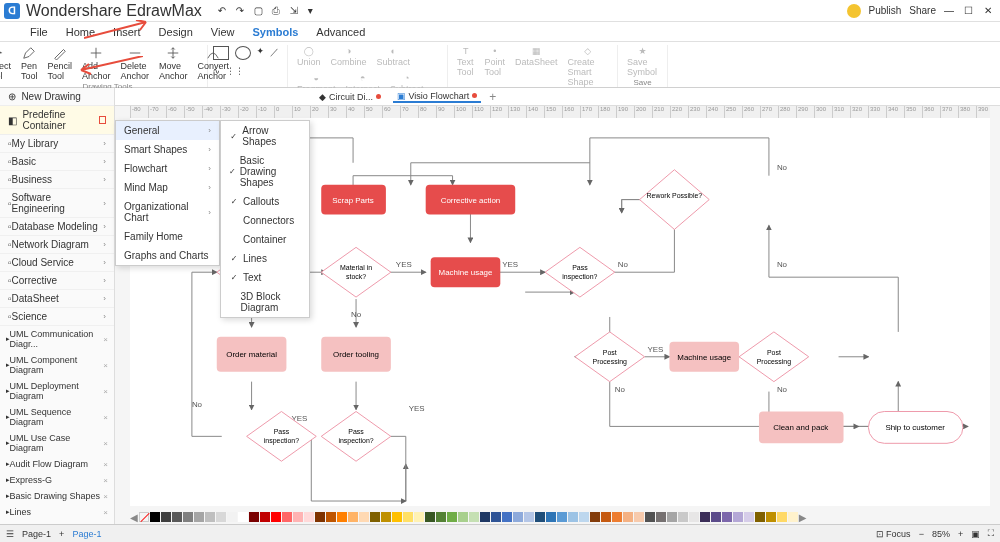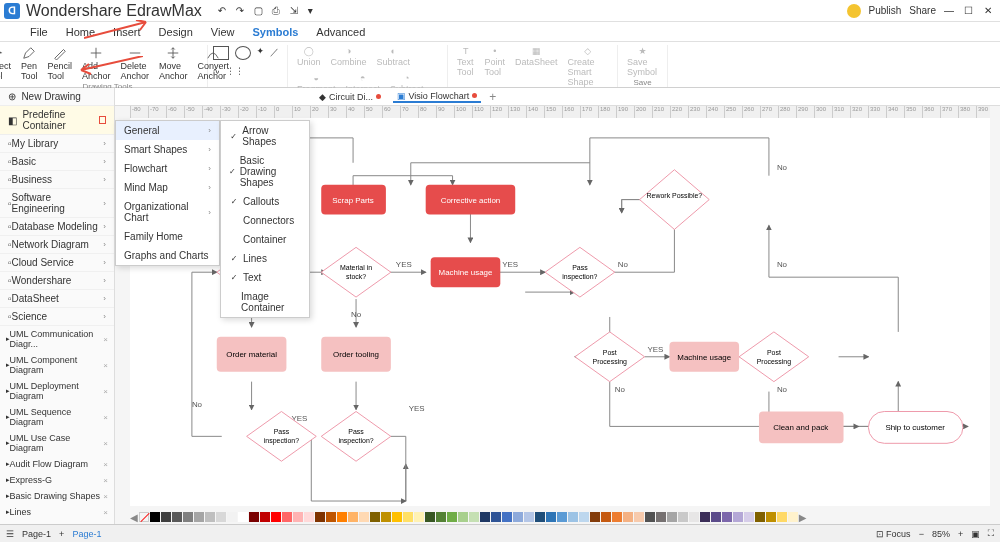--- a/index.html
+++ b/index.html
@@ -257,21 +257,21 @@
         <span>Network Diagram</span>
         <span class="chev">›</span>
       </div>
       <div class="accordion-item">
         <span>▫</span> 
         <span>Cloud Service</span>
         <span class="chev">›</span>
       </div>
       <div class="accordion-item">
         <span>▫</span> 
-        <span>Wondershare</span>
+        <span>Corrective</span>
         <span class="chev">›</span>
       </div>
       <div class="accordion-item">
         <span>▫</span> 
         <span>DataSheet</span>
         <span class="chev">›</span>
       </div>
       <div class="accordion-item">
         <span>▫</span> 
         <span>Science</span>
@@ -382,21 +382,21 @@
     <div class="dd-item">
       <span class="chk">✓</span>
       <span>Lines</span>
     </div>
     <div class="dd-item">
       <span class="chk">✓</span>
       <span>Text</span>
     </div>
     <div class="dd-item">
       <span class="chk"></span>
-      <span>Image Container</span>
+      <span>3D Block Diagram</span>
     </div>
   </div>
 
 <svg class="arrow-red arrow1" width="70" height="20">
     <path d="M70 0 L8 14 M8 14 L16 8 M8 14 L18 18" stroke="#e74c3c" stroke-width="2" fill="none"></path>
   </svg>
 <svg class="arrow-red arrow2" width="70" height="20">
     <path d="M0 18 L62 2 M62 2 L52 0 M62 2 L56 10" stroke="#e74c3c" stroke-width="2" fill="none"></path>
   </svg>
 

